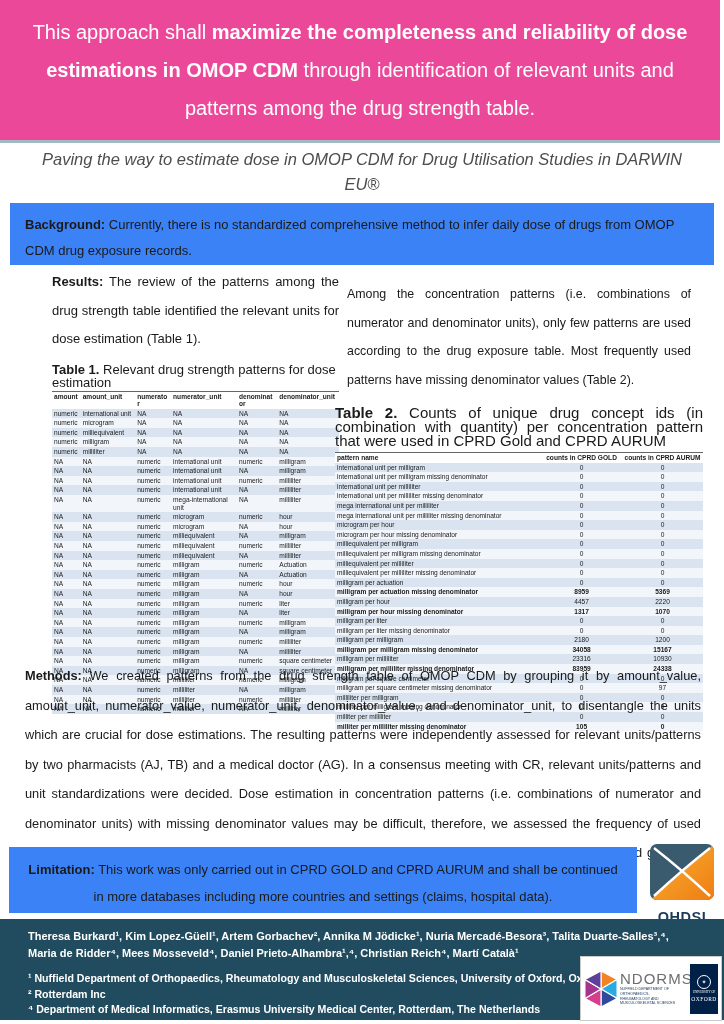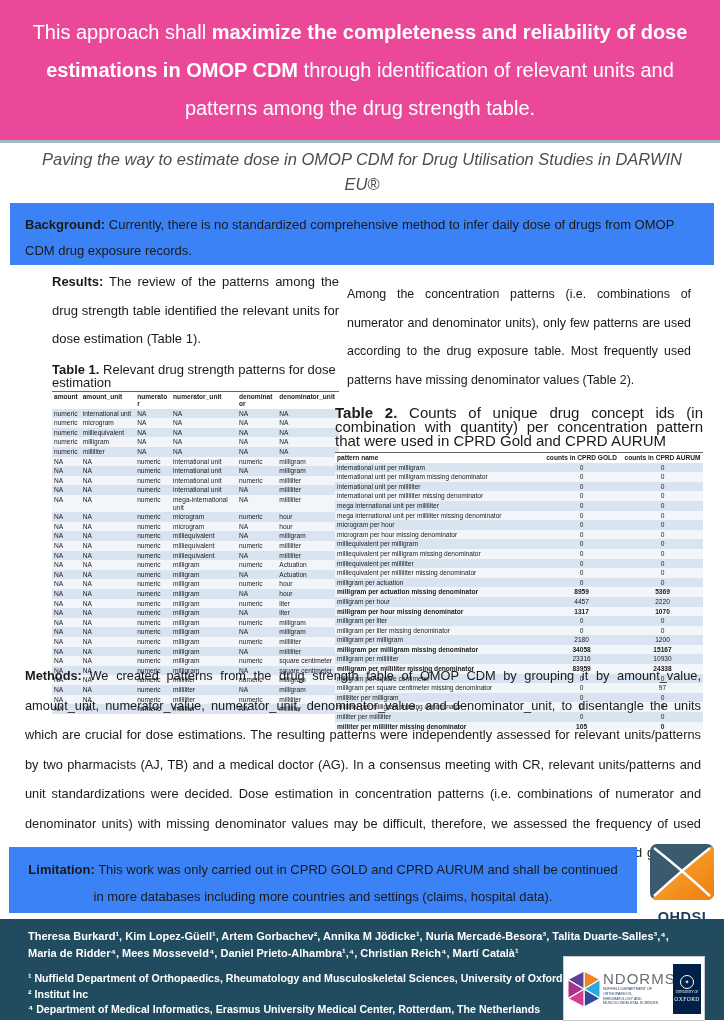--- a/index.html
+++ b/index.html
@@ -63,21 +63,21 @@
   
   .footer{
     position:absolute;top:919px;left:0;width:724px;height:101px;
     background:#214B5E;color:#ffffff;box-sizing:border-box;
   }
   .authors{padding:9px 28px 0 28px;font-size:11px;font-weight:700;line-height:17px;}
   .affils{padding:9px 28px 0 28px;font-size:10.6px;font-weight:700;line-height:15.5px;}
   .affil-line{white-space:nowrap;}
   
   .ndorms-box{
-    position:absolute;left:563px;top:956px;width:142px;height:65px;
+    position:absolute;left:580px;top:956px;width:142px;height:65px;
     background:#ffffff;border:1px solid #cccccc;box-sizing:border-box;
     display:flex;align-items:center;padding:2px 3px;gap:2px;
   }
   .ndorms-mid{flex:1;min-width:0;text-align:left;}
   .ndorms-label{color:#6d6e71;font-size:15px;letter-spacing:1px;line-height:15px;}
   .ndorms-caption{color:#16365C;font-size:3.6px;line-height:4.4px;margin-top:1px;}
   .oxford{
     width:28px;height:50px;background:#002147;color:#ffffff;flex:0 0 auto;
     display:flex;flex-direction:column;align-items:center;justify-content:center;gap:2px;
   }
@@ -565,21 +565,21 @@
     <path d="M5,5 Q33,27 61,53" stroke="#ffffff" stroke-width="2.4" fill="none" clip-path="url(#rr)"></path>
     <path d="M61,5 Q33,27 5,53" stroke="#ffffff" stroke-width="2.4" fill="none" clip-path="url(#rr)"></path>
   </svg>
   <div class="ohdsi-label">OHDSI</div>
 </div>
 
 <div class="footer">
   <div class="authors">Theresa Burkard¹, Kim Lopez-Güell¹, Artem Gorbachev², Annika M Jödicke¹, Nuria Mercadé-Besora³, Talita Duarte-Salles³,⁴, Maria de Ridder⁴, Mees Mosseveld⁴, Daniel Prieto-Alhambra¹,⁴, Christian Reich⁴, Martí Català¹</div>
   <div class="affils">
     <div class="affil-line">¹ Nuffield Department of Orthopaedics, Rheumatology and Musculoskeletal Sciences, University of Oxford, Oxford, UK</div>
-    <div class="affil-line">² Institut Inc</div>
+    <div class="affil-line">² Rotterdam Inc</div>
     <div class="affil-line">⁴ Department of Medical Informatics, Erasmus University Medical Center, Rotterdam, The Netherlands</div>
   </div>
 </div>
 
 <div class="ndorms-box">
   <svg width="34" height="38" viewBox="0 0 36 40">
     <polygon points="18,1 35,10 18,20" fill="#F58220" stroke="#fff" stroke-width="1.2"></polygon>
     <polygon points="35,10 35,30 18,20" fill="#29ABE2" stroke="#fff" stroke-width="1.2"></polygon>
     <polygon points="35,30 18,39 18,20" fill="#2E4B9B" stroke="#fff" stroke-width="1.2"></polygon>
     <polygon points="18,39 1,30 18,20" fill="#D53E8C" stroke="#fff" stroke-width="1.2"></polygon>

